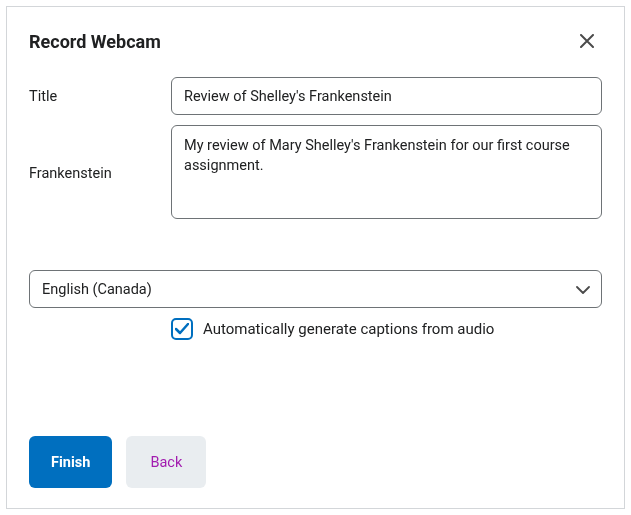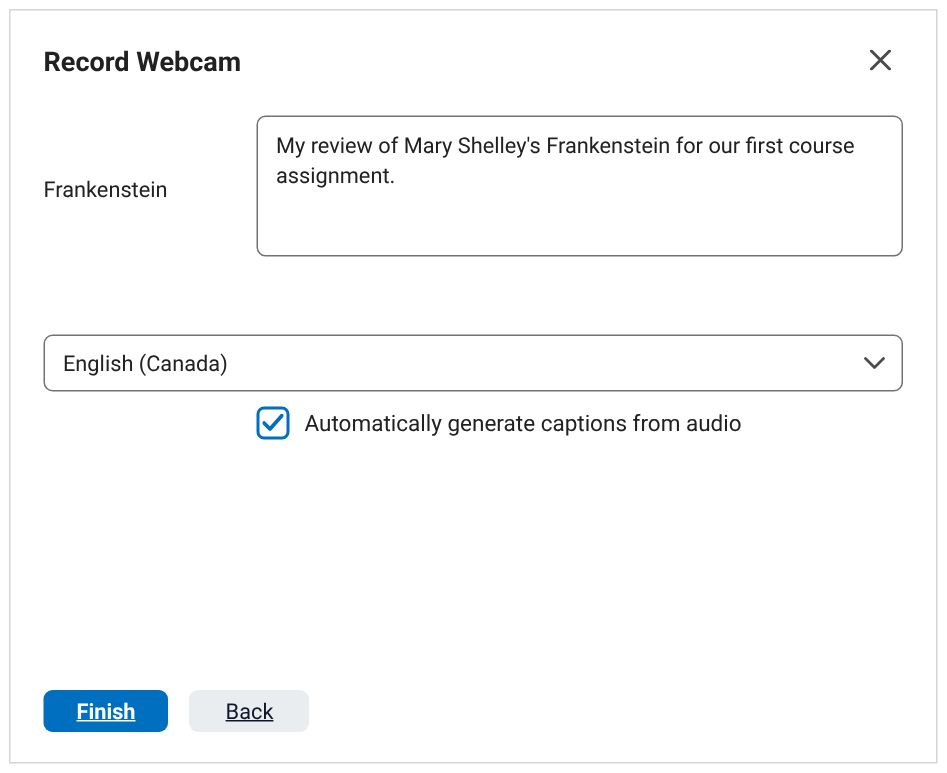--- a/index.html
+++ b/index.html
@@ -133,58 +133,63 @@
   }
   .checkbox-label {
     font-size: 15px;
     cursor: pointer;
   }
   .footer {
     display: flex;
     gap: 14px;
   }
   .btn {
-    height: 28px;
+    height: 52px;
     padding: 0 22px;
     border-radius: 6px;
     font-size: 14.5px;
     font-family: inherit;
     cursor: pointer;
     border: none;
     min-width: 80px;
-    text-decoration: underline;
   }
   .btn-primary {
     background: #006fbf;
     color: #fff;
     font-weight: 700;
   }
   .btn-secondary {
     background: #e9edf0;
-    color: #0f172a;
+    color: #a21caf;
   }
 </style>
 </head>
 <body>
 
 <div class="dialog">
 
   <div class="header">
     <h1>Record Webcam</h1>
     <button class="close-btn">
       <span>
         <svg width="14" height="14" viewBox="0 0 14 14">
             <path d="M1 1 L13 13 M13 1 L1 13" stroke="#4b4b4b" stroke-width="2" stroke-linecap="round"></path>
           </svg>
       </span>
     </button>
   </div>
 
   <div class="form">
 
+    <div class="row">
+      <div class="label-col">Title</div>
+      <div class="field-col">
+        <input type="text" class="text-input" value="Review of Shelley's Frankenstein" style="">
+      </div>
+    </div>
 
     <div class="row top-align">
       <div class="label-col">Frankenstein</div>
       <div class="field-col">
         <textarea class="textarea" style="">My review of Mary Shelley's Frankenstein for our first course assignment.</textarea>
       </div>
     </div>
 
     <div class="row">
       <div class="field-col">

